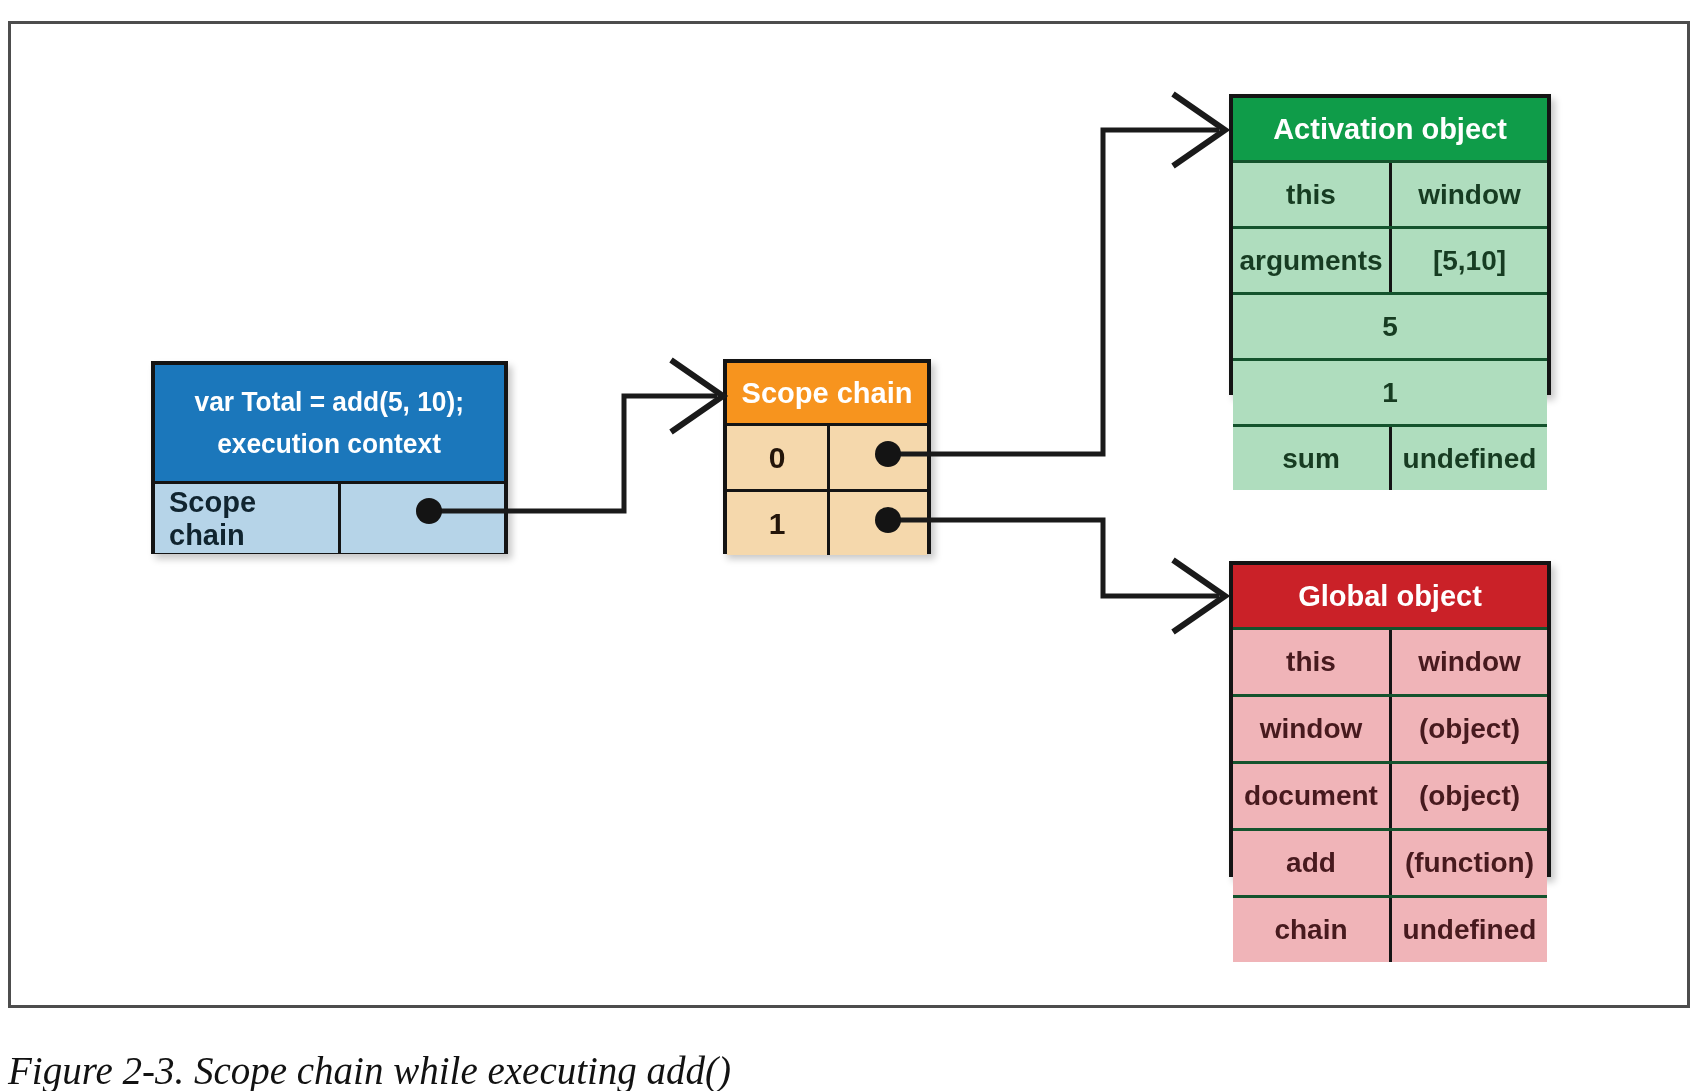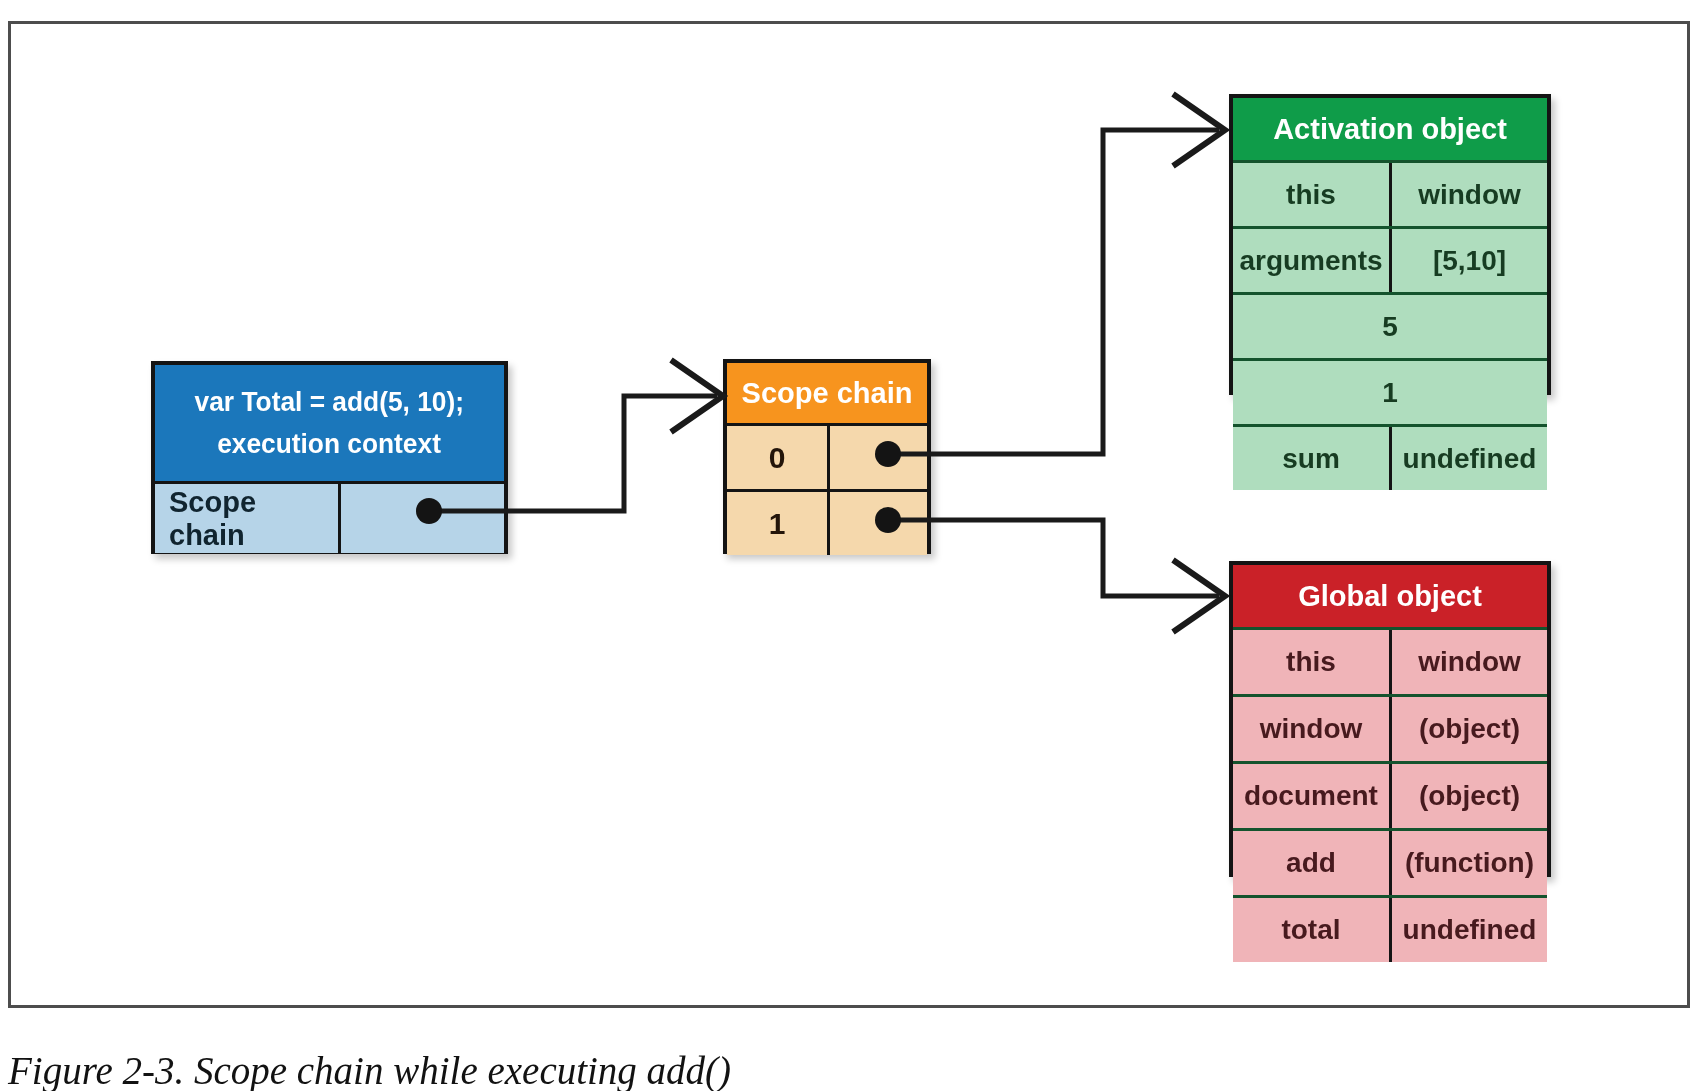--- a/index.html
+++ b/index.html
@@ -153,21 +153,21 @@
       </div>
       <div class="obj-row">
         <div class="obj-key">document</div>
         <div class="obj-val">(object)</div>
       </div>
       <div class="obj-row">
         <div class="obj-key">add</div>
         <div class="obj-val">(function)</div>
       </div>
       <div class="obj-row">
-        <div class="obj-key">total</div>
+        <div class="obj-key">chain</div>
         <div class="obj-val">undefined</div>
       </div>
     </div>
 
     <svg class="arrow-layer" viewBox="0 0 1700 1091" xmlns="http://www.w3.org/2000/svg">
 
       <g stroke="#1a1a1a" stroke-width="5" fill="none">
         <polyline points="418,487 613,487 613,372 706,372"></polyline>
         <polyline points="660,336 712,372 660,408" stroke-width="6"></polyline>
       </g>

